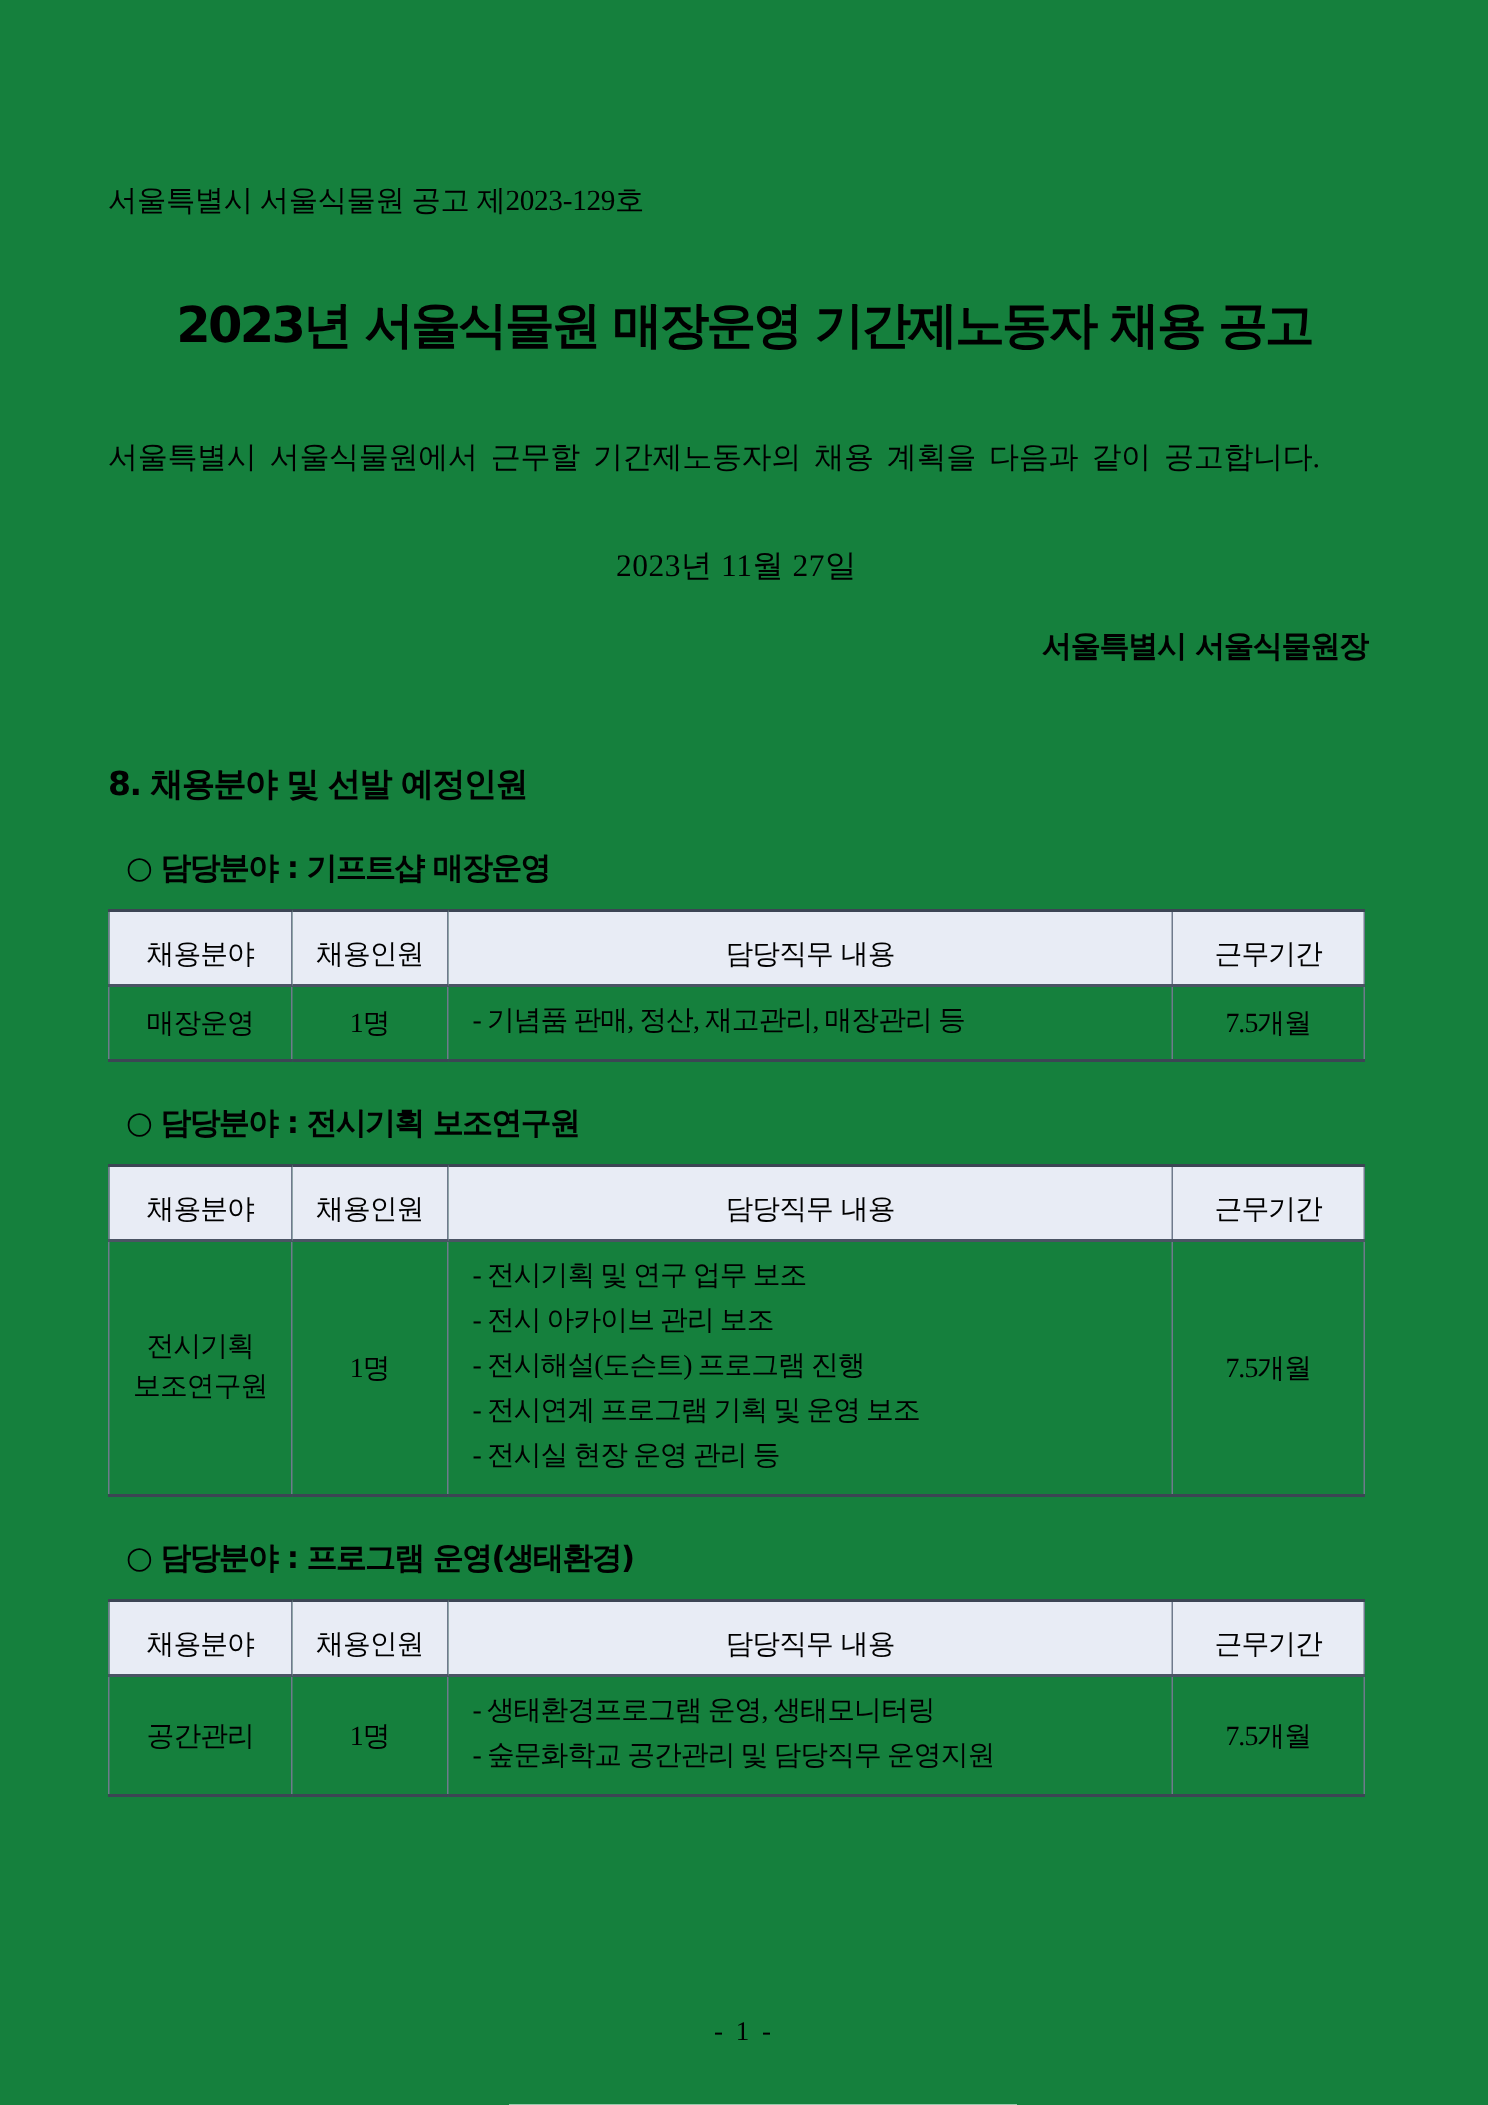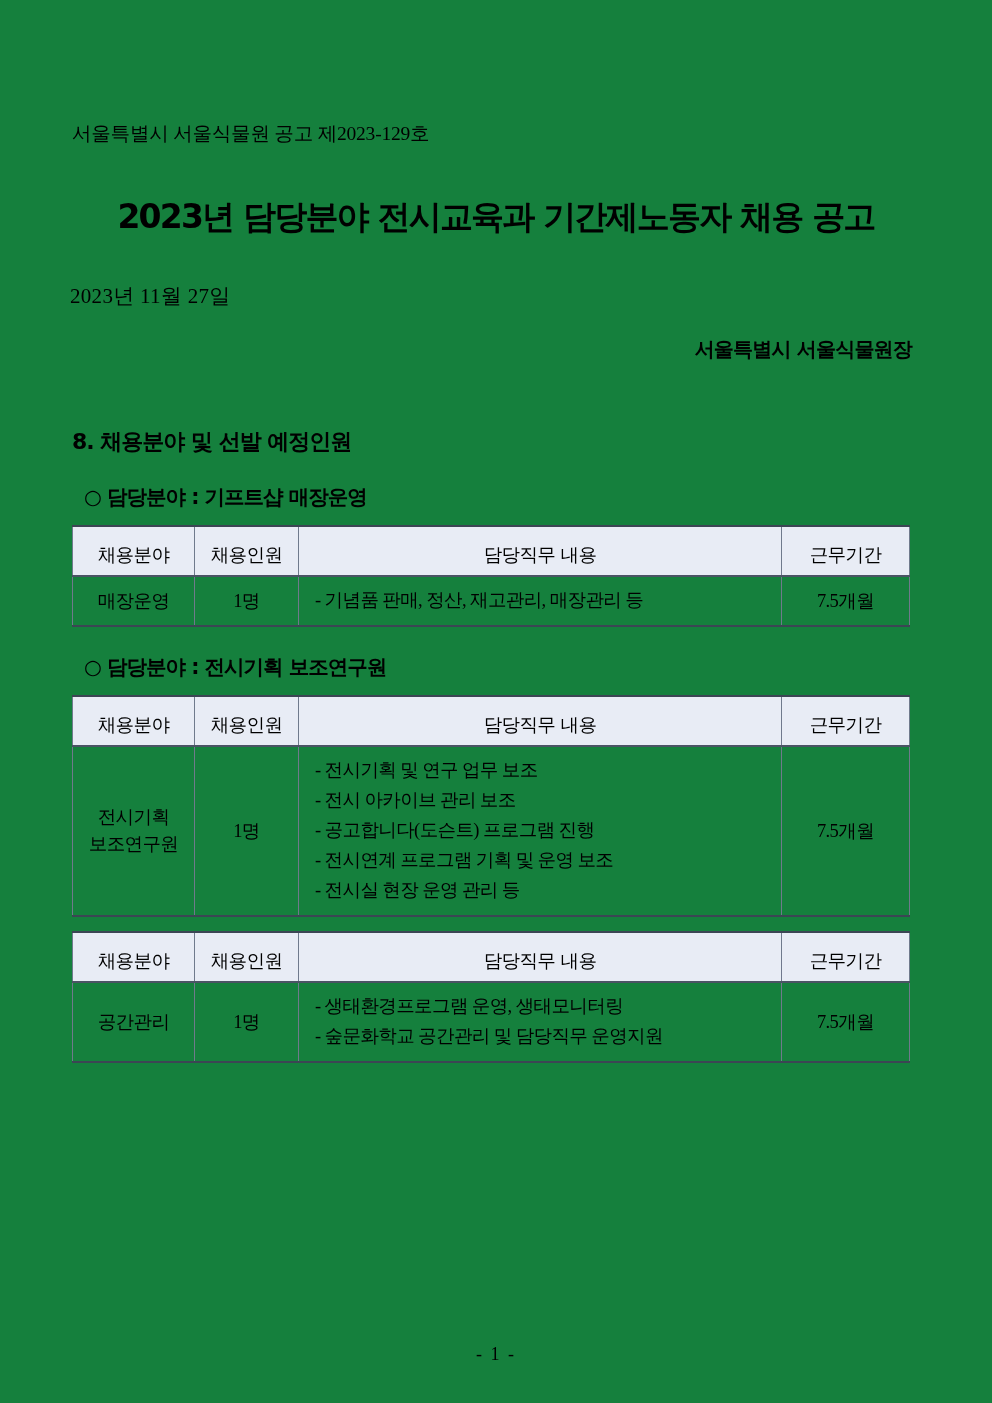--- a/index.html
+++ b/index.html
@@ -37,21 +37,21 @@
   .intro {
     font-size: 20px;
     line-height: 1.55;
     text-align: justify;
     margin: 50px 2px 0 2px;
     letter-spacing: -0.2px;
     word-spacing: 4px;
   }
   .date-line {
     font-size: 21px;
-    text-align: left;
+    text-align: center;
     margin: 42px 10px 0 0;
     letter-spacing: 0.3px;
   }
   .signer {
     font-family: "DejaVu Sans", sans-serif;
     font-weight: bold;
     font-size: 20px;
     text-align: right;
     margin: 26px 10px 0 0;
     letter-spacing: -0.8px;
@@ -130,22 +130,23 @@
   }
   .duty-line { white-space: nowrap; }
 </style>
 </head>
 <body>
 
 <div class="page">
 
   <div class="announce-no">서울특별시 서울식물원 공고 제2023-129호</div>
 
-  <h1 class="doc-title">2023년 담당분야 전시교육과 기간제노동자 채용 공고</h1>
-
+  <h1 class="doc-title">2023년 서울식물원 매장운영 기간제노동자 채용 공고</h1>
+
+  <p class="intro">서울특별시 서울식물원에서 근무할 기간제노동자의 채용 계획을 다음과 같이 공고합니다.</p>
 
   <div class="date-line">2023년 11월 27일</div>
 
   <div class="signer">서울특별시 서울식물원장</div>
 
   <h2 class="section-title">8. 채용분야 및 선발 예정인원</h2>
 
   <div class="sub-head">
     <span class="circle">○</span>
     <span>담당분야 : 기프트샵 매장운영</span>
@@ -201,29 +202,33 @@
     <tbody>
       <tr>
         <td class="cell-narrow">
           <div>전시기획</div>
           <div>보조연구원</div>
         </td>
         <td>1명</td>
         <td class="duty">
           <div class="duty-line">- 전시기획 및 연구 업무 보조</div>
           <div class="duty-line">- 전시 아카이브 관리 보조</div>
-          <div class="duty-line">- 공고합니다(도슨트) 프로그램 진행</div>
+          <div class="duty-line">- 전시해설(도슨트) 프로그램 진행</div>
           <div class="duty-line">- 전시연계 프로그램 기획 및 운영 보조</div>
           <div class="duty-line">- 전시실 현장 운영 관리 등</div>
         </td>
         <td>7.5개월</td>
       </tr>
     </tbody>
   </table>
 
+  <div class="sub-head">
+    <span class="circle">○</span>
+    <span>담당분야 : 프로그램 운영(생태환경)</span>
+  </div>
 
   <table class="jobtable">
     <colgroup>
       <col class="col-field">
         <col class="col-count">
         <col class="col-duty">
         <col class="col-period">
     </colgroup>
     <thead>
       <tr>

